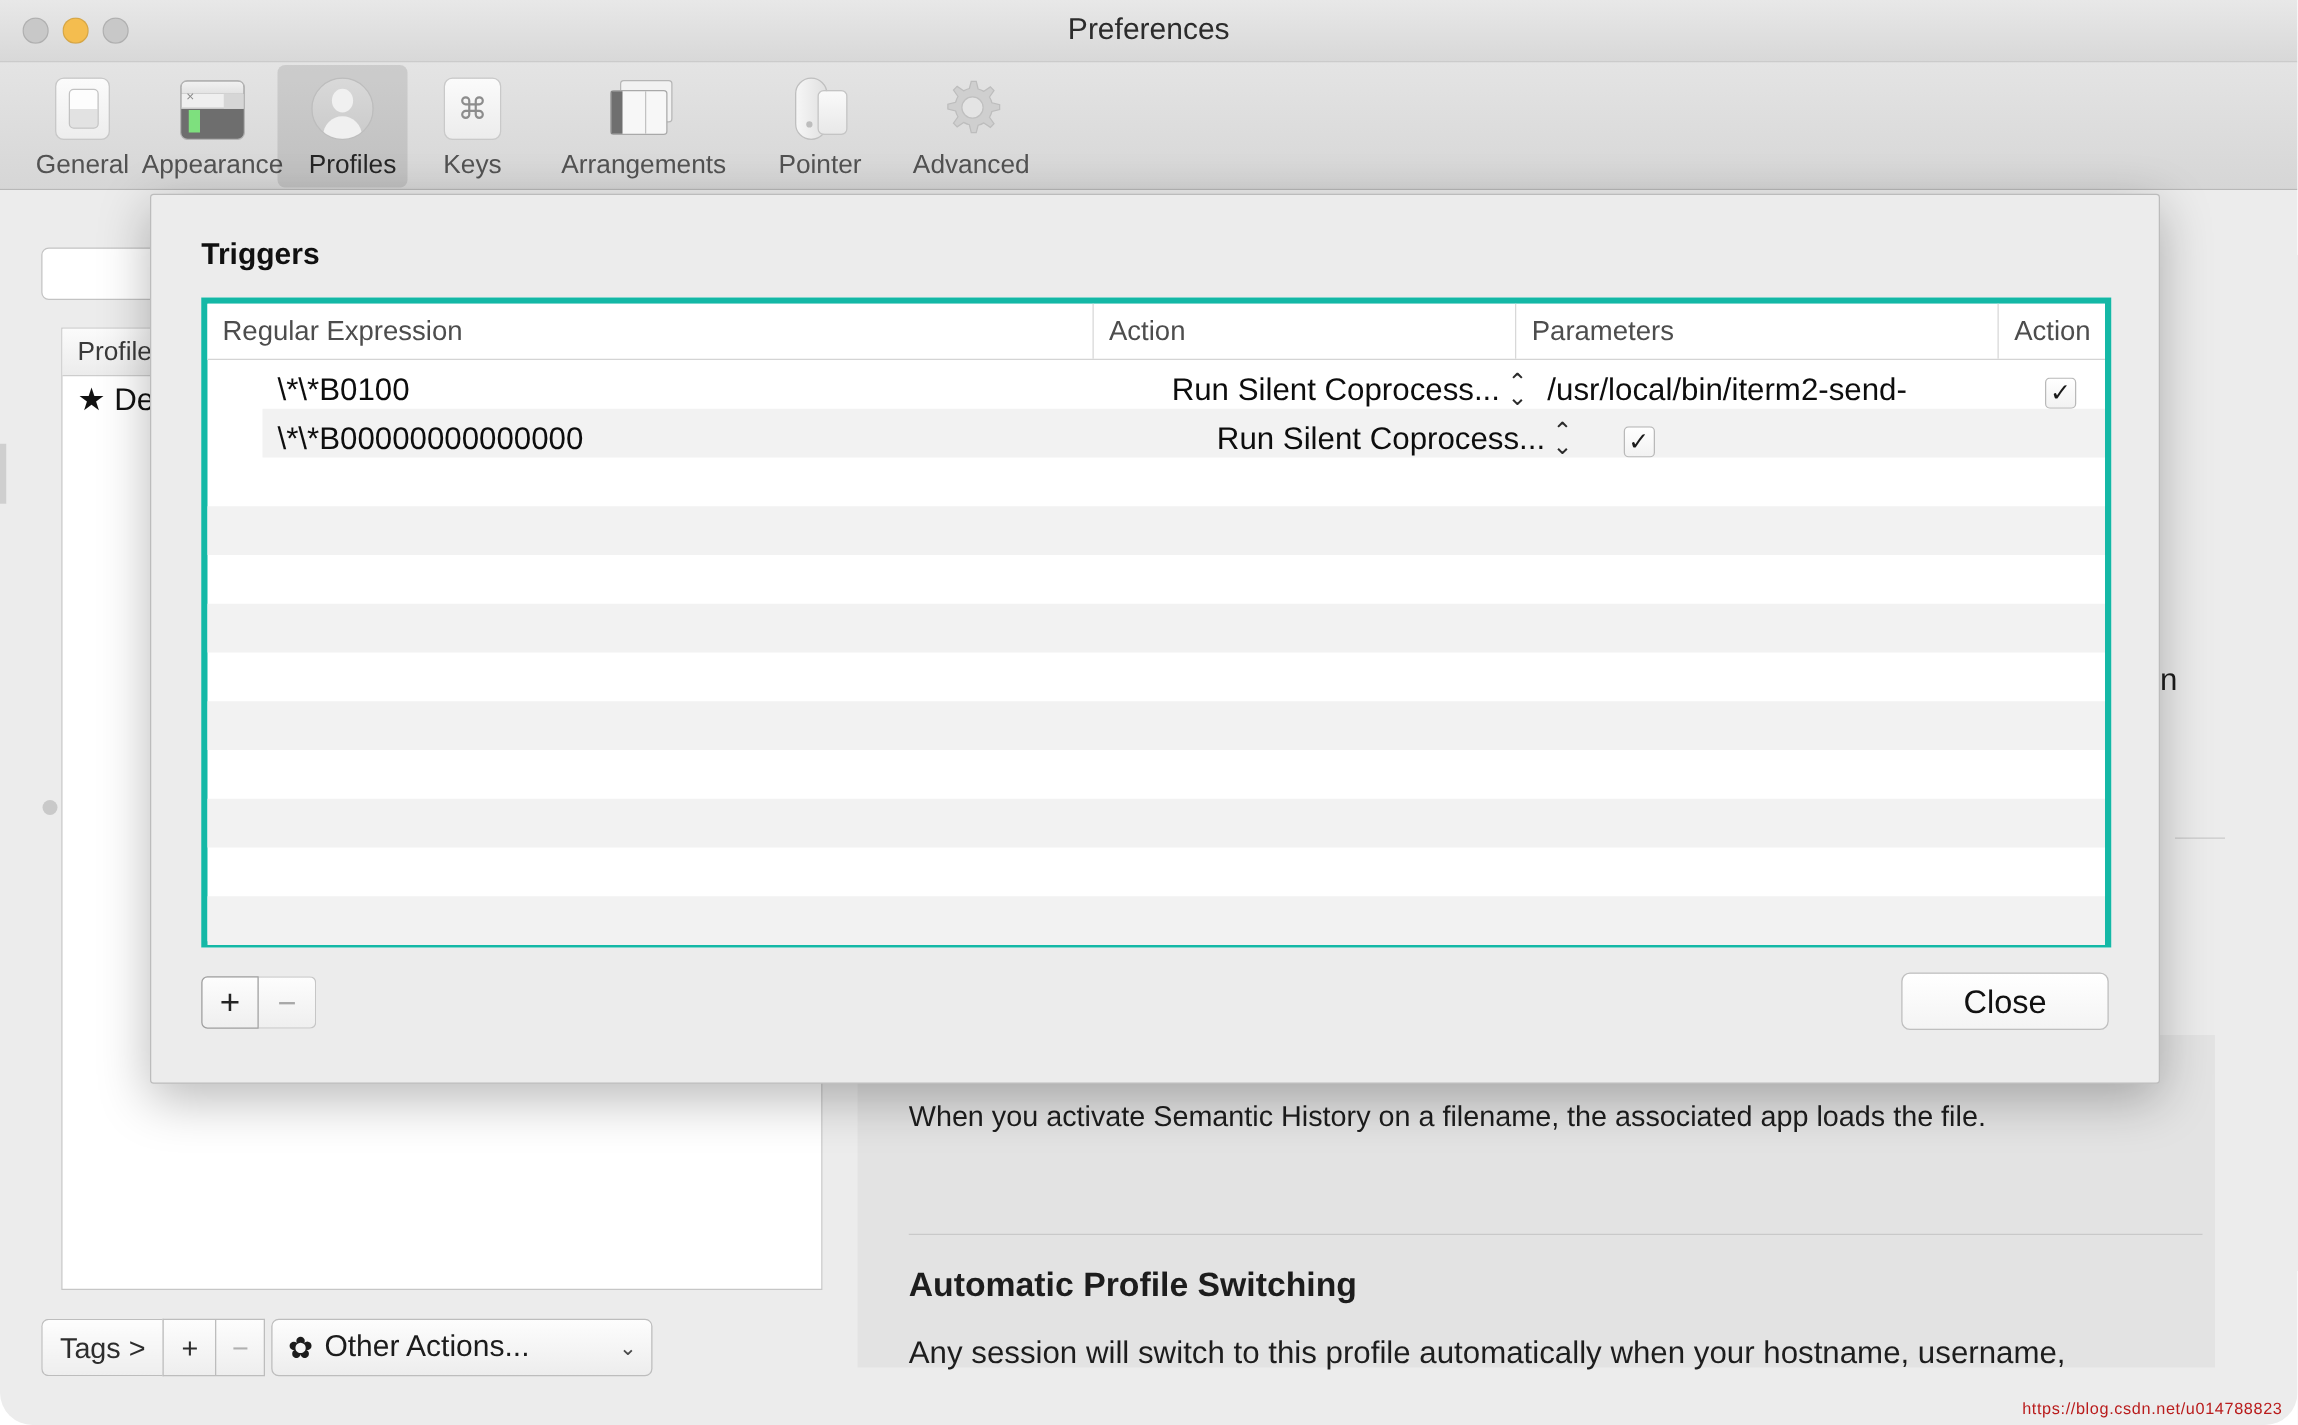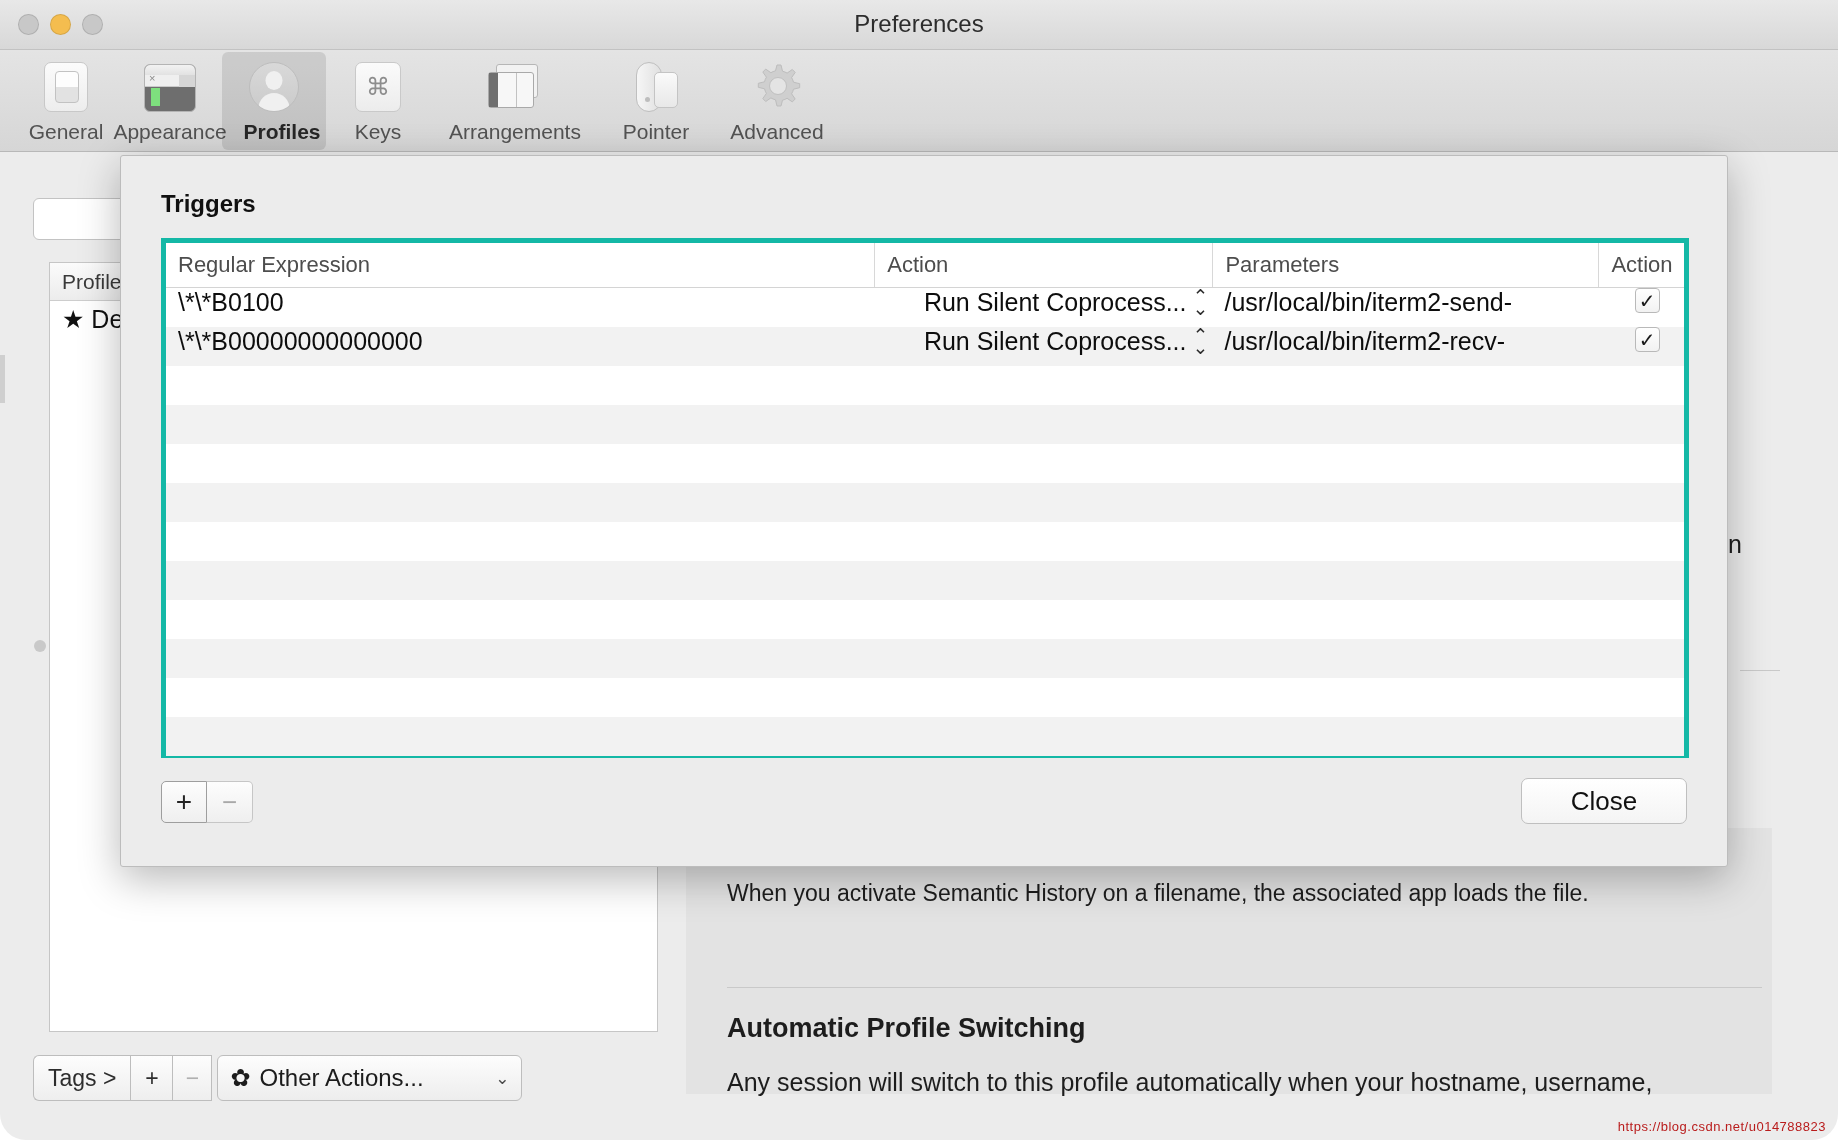--- a/index.html
+++ b/index.html
@@ -34,21 +34,21 @@
     border-bottom: 1px solid #b8b8b8;
   }
   .tb-items { position: absolute; left: 14px; top: 2px; display: flex; align-items: flex-start; }
   .tb-item {
     width: 104px; padding: 8px 2px 6px 2px; border-radius: 6px;
     display: flex; flex-direction: column; align-items: center; gap: 6px;
     cursor: default;
   }
   .tb-item.selected { background: rgba(0,0,0,0.10); }
   .tb-label { font-size: 21px; color: #525252; white-space: nowrap; }
-  .tb-item.selected .tb-label { color: #262626; font-weight: bold; padding-left: 16px; }
+  .tb-item.selected .tb-label { color: #262626; font-weight: normal; padding-left: 16px; }
   .tb-ico { width: 54px; height: 54px; position: relative; }
 
   
   .ico-general {
     width: 44px; height: 50px; margin: 2px auto 0; border-radius: 7px;
     background: linear-gradient(to bottom,#fbfbfb,#ededed);
     border: 1px solid #c8c8c8;
   }
   .ico-general::after {
     content: ""; position: absolute; left: 16px; top: 11px; width: 22px; height: 30px;
@@ -159,21 +159,21 @@
     background: #ffffff; border: 5px solid #14b8a6;
   }
   .thead { display: flex; height: 45px; background: #ffffff; border-bottom: 1px solid #d4d4d4; }
   .th { font-size: 22px; color: #4d4d4d; padding: 9px 0 0 12px; border-left: 1px solid #d8d8d8; }
   .th:first-child { border-left: none; }
   .col-regex  { width: 712px; }
   .col-action { width: 340px; }
   .col-params { width: 388px; }
   .col-instant{ width: 86px; }
 
-  .trow { display: flex; height: 39px; align-items: flex-start; }
+  .trow { display: flex; height: 39px; align-items: flex-end; margin-left: 44px; }
   .trow.alt { background: #f2f2f2; }
   .td { font-size: 25px; color: #0d0d0d; padding-left: 12px; overflow: hidden; white-space: nowrap; }
   .td.col-action { display: flex; align-items: center; justify-content: flex-end; padding-right: 4px; gap: 6px; }
   .stepper { display: inline-flex; flex-direction: column; line-height: 0.62; font-size: 19px; color: #2b2b2b; }
   .checkcell { display: flex; align-items: center; justify-content: center; }
   .checkbox {
     width: 25px; height: 25px; border-radius: 4px; border: 1px solid #b9b9b9;
     background: linear-gradient(to bottom,#ffffff,#f2f2f2);
     display: flex; align-items: center; justify-content: center;
     font-size: 20px; color: #1a1a1a;
@@ -344,21 +344,20 @@
 
       <div class="trow alt">
         <div class="td col-regex">\*\*B00000000000000</div>
         <div class="td col-action">
           <span>Run Silent Coprocess...</span>
           <span class="stepper">
               <span>⌃</span>
               <span>⌄</span>
             </span>
         </div>
-        <div class="td col-params">/usr/local/bin/iterm2-recv-</div>
         <div class="td col-instant checkcell">
           <div class="checkbox">✓</div>
         </div>
       </div>
 
       <div id="empty-rows">
           <div class="filler"></div>
           <div class="filler alt"></div>
           <div class="filler"></div>
           <div class="filler alt"></div>

